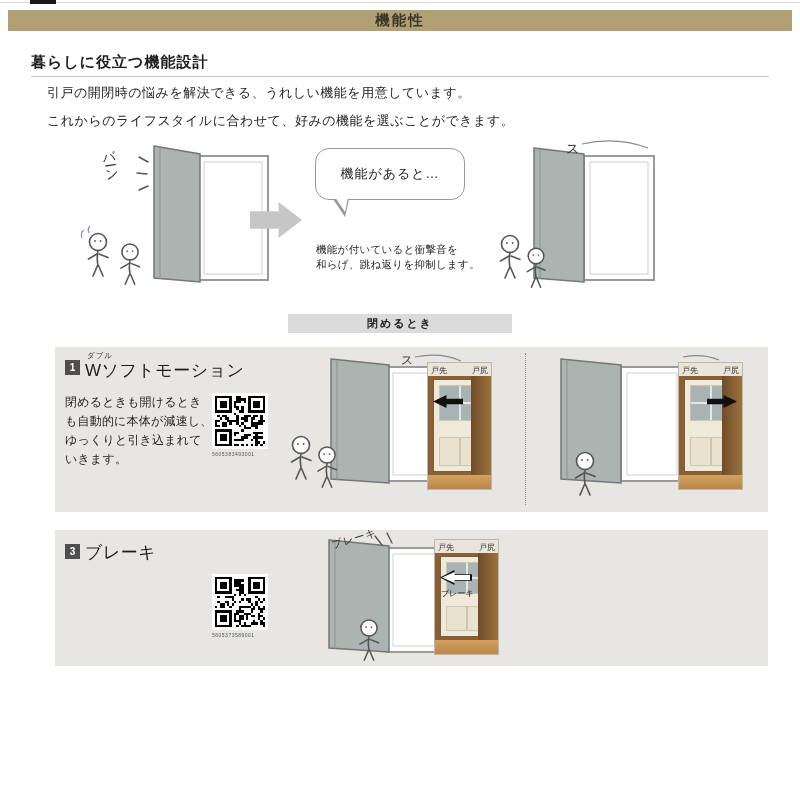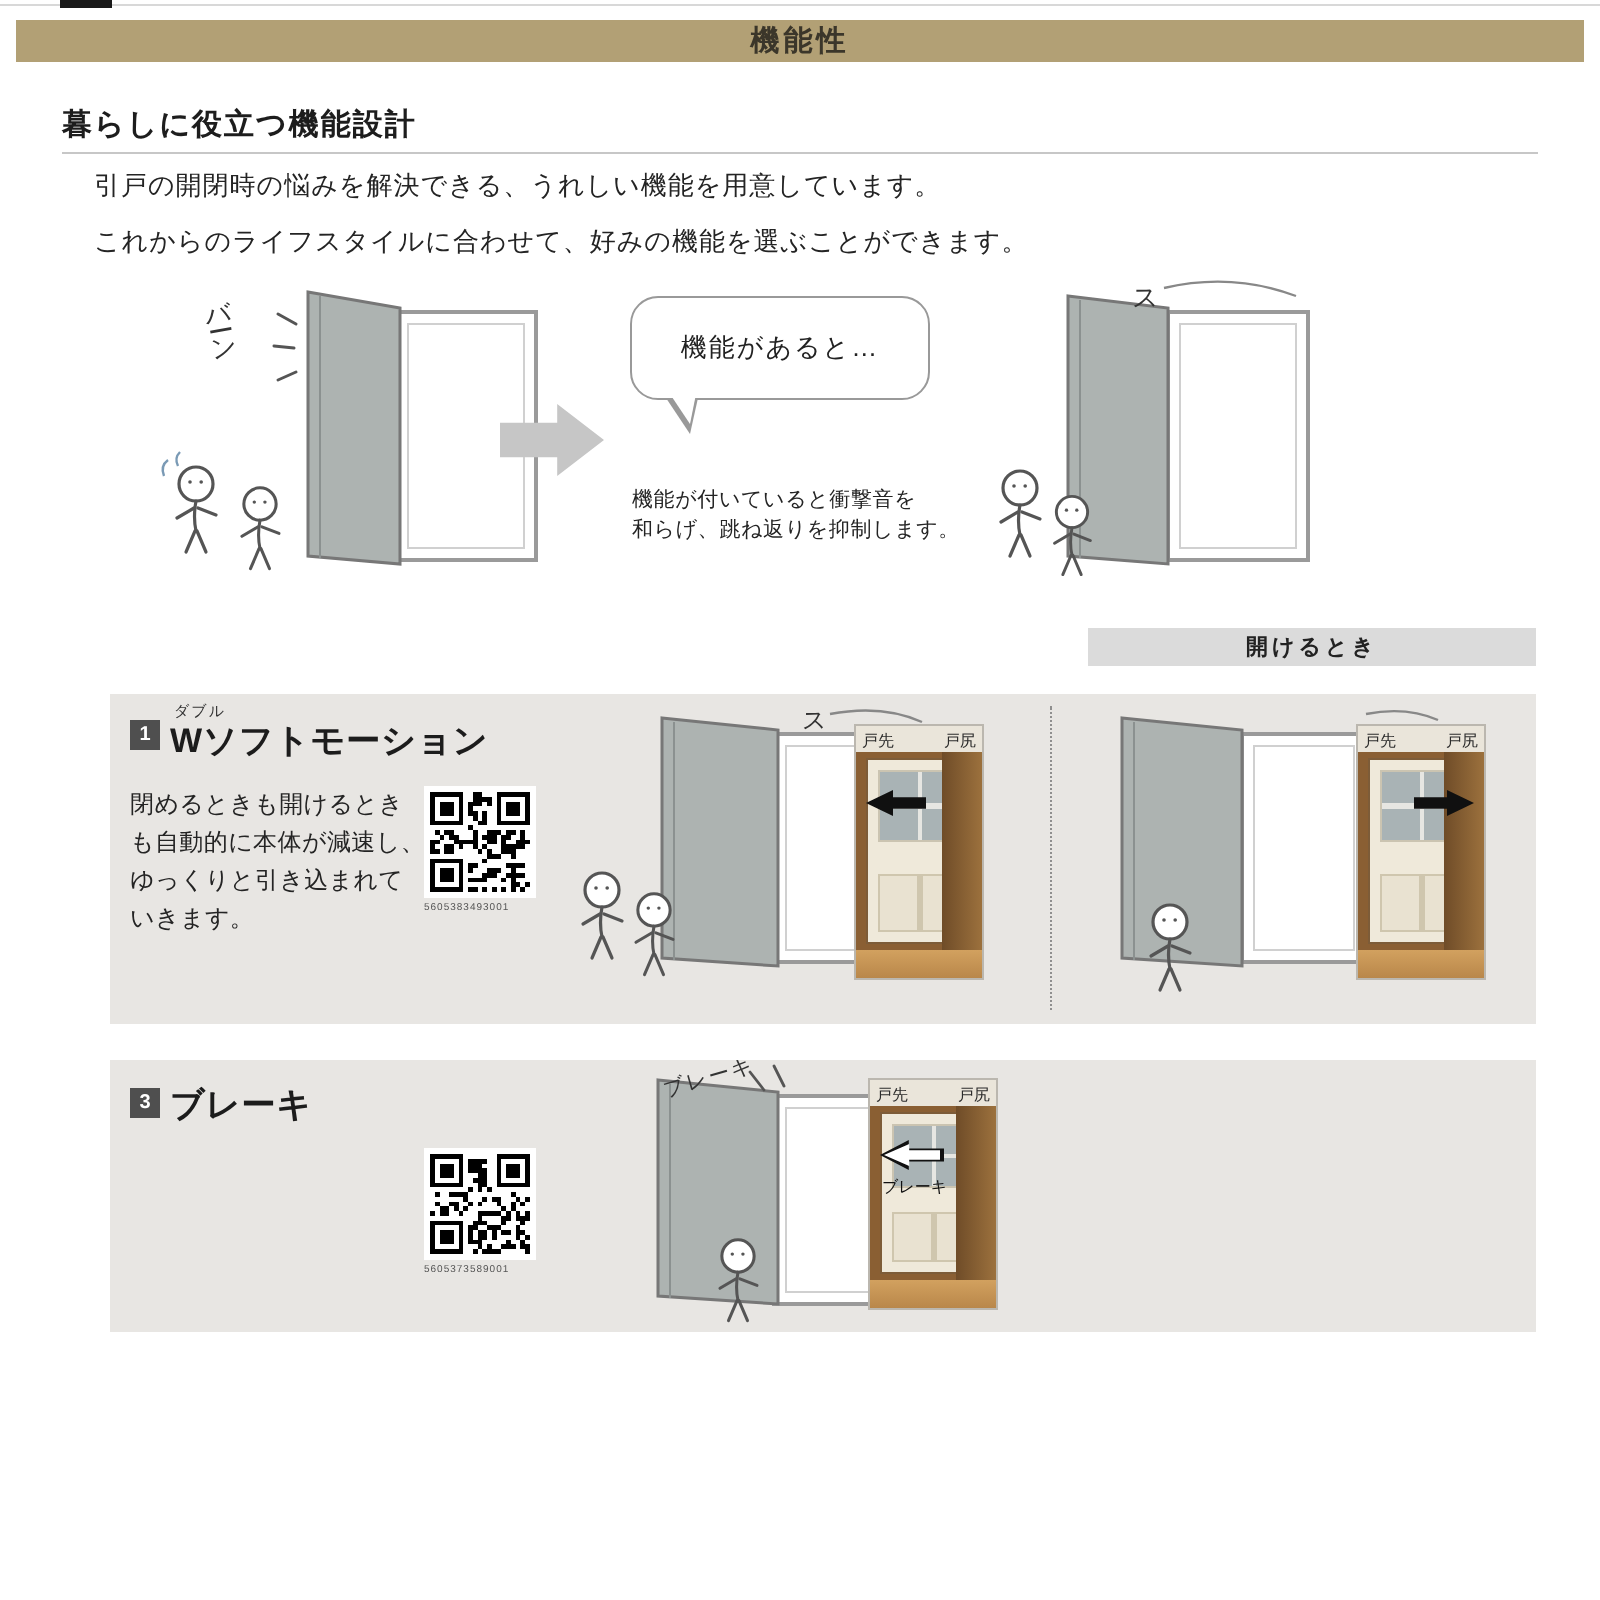--- a/index.html
+++ b/index.html
@@ -36,21 +36,21 @@
 
   
   .bar{position:absolute;top:314px;width:224px;height:19px;background:#dbdbdb;
       display:flex;align-items:center;justify-content:center;font-size:11px;font-weight:bold;color:#222;letter-spacing:2px}
 
   
   .card{position:absolute;left:55px;width:713px;background:#e8e6e3}
   .num-badge{position:absolute;width:15px;height:15px;background:#4f4f4f;color:#fff;
       font-size:10px;font-weight:bold;display:flex;align-items:center;justify-content:center}
   .feat-ruby{position:absolute;font-size:7.5px;color:#333;letter-spacing:1px}
-  .feat-title{position:absolute;font-size:17px;font-weight:bold;color:#1c1c1c;letter-spacing:.5px}
+  .feat-title{position:absolute;font-size:17px;font-weight:normal;color:#1c1c1c;letter-spacing:.5px}
   .feat-desc{position:absolute;width:148px;font-size:12px;line-height:1.58;color:#242424;letter-spacing:.2px}
   .qr-box{position:absolute;width:56px;height:56px;background:#fff;padding:3px}
   .qr{width:100%;height:100%}
   .qr-serial{position:absolute;font-size:5px;color:#555;letter-spacing:.5px}
   .dotted-sep{position:absolute;border-left:1.5px dotted #8f8f8f}
   .sfx-brake{position:absolute;font-size:10.5px;color:#333;transform:rotate(-16deg);letter-spacing:1px}
 
   
   .photo{position:absolute;width:63px;height:126px;background:#c59e66;overflow:hidden;box-shadow:0 0 0 1px #bbb7af}
   .ph-wall{position:absolute;top:0;left:0;right:0;height:13px;background:#eae5da}
@@ -136,22 +136,22 @@
     <rect x="86" y="20" width="70" height="124" fill="#ffffff" stroke="#9a9a9a" stroke-width="2"></rect>
     <rect x="92" y="26" width="58" height="112" fill="none" stroke="#d0d0d0" stroke-width="1"></rect>
     <polygon points="36,12 86,18 86,146 36,142" fill="#adb3b1" stroke="#777" stroke-width="1.5"></polygon>
     <line x1="42" y1="14" x2="42" y2="143" stroke="#8b9190" stroke-width="1"></line>
     <path d="M84 8 q34 -8 66 4" stroke="#888" stroke-width="1.2" fill="none"></path>
     <text x="68" y="17" font-size="13" fill="#333">ス</text>
     <use href="#kid" transform="translate(12,108)"></use>
     <use href="#kid" transform="translate(38,120) scale(0.92)"></use>
   </svg>
 
-  <div class="bar" style="left:544px">
-    <span>開けるとき</span>
+  <div class="bar" style="left:288px">
+    <span>閉めるとき</span>
   </div>
 
   <div class="card" style="top:347px;height:165px">
     <div class="num-badge" style="left:10px;top:13px">1</div>
     <span class="feat-ruby" style="left:32px;top:4px">ダブル</span>
     <div class="feat-title" style="left:30px;top:12px">Wソフトモーション</div>
     <p class="feat-desc" style="left:10px;top:46px">閉めるときも開けるときも自動的に本体が減速し、ゆっくりと引き込まれていきます。</p>
 
     <div class="qr-box" style="left:157px;top:46px">
       <div class="qr"><svg width="100%" height="100%" viewBox="0 0 21 21" shape-rendering="crispEdges">

